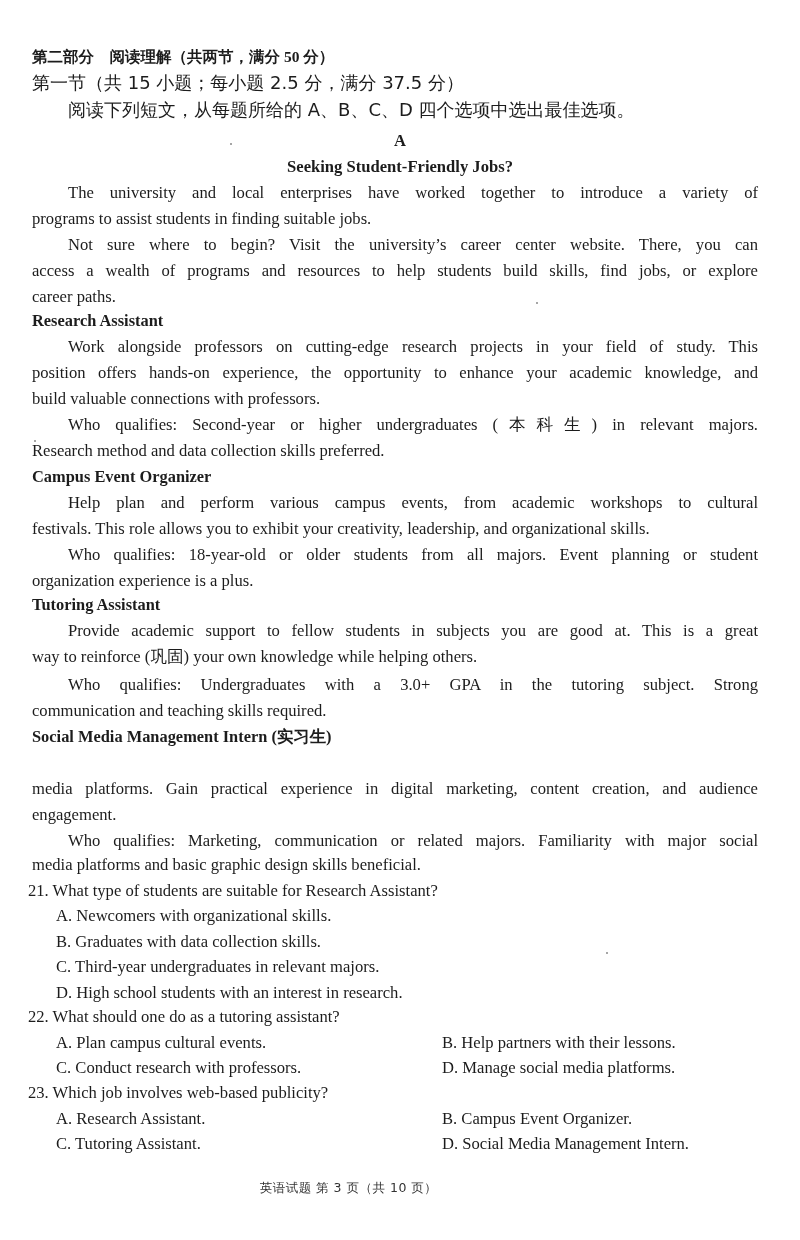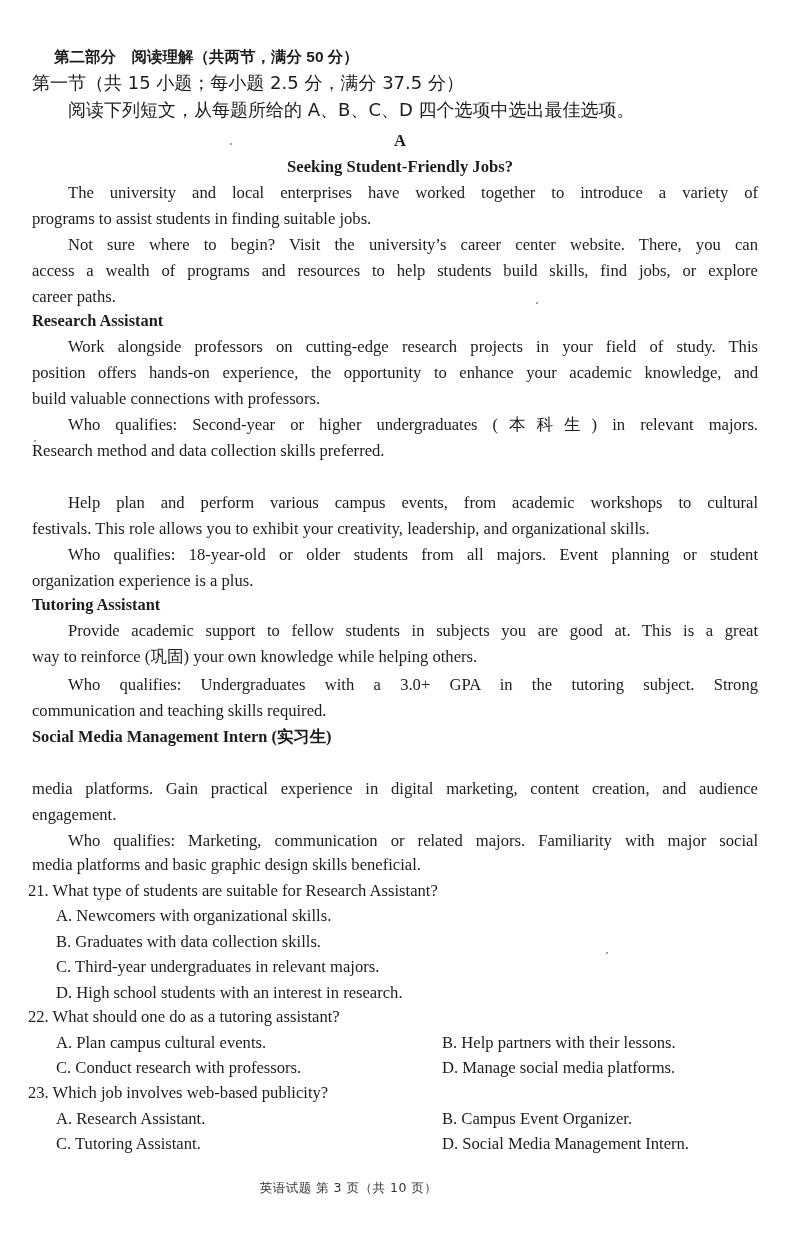--- a/index.html
+++ b/index.html
@@ -8,21 +8,21 @@
     font-family: "Liberation Serif", "DejaVu Serif", serif;
     color: #1c1c1c;
   }
   .page { position: absolute; left: 0; top: 0; width: 800px; height: 1240px; }
   .line {
     position: absolute; left: 32px; width: 726px;
     font-size: 16.6px; line-height: 26px; white-space: nowrap;
   }
   .just { text-align: justify; text-align-last: justify; white-space: normal; }
   .indent { left: 68px; width: 690px; }
-  .cn-bold { font-family: Liberation Sans, sans-serif; font-weight: bold; font-size: 15.5px; margin-left: 22px; }
+  .cn-bold { font-family: Liberation Serif, serif; font-weight: bold; font-size: 15.5px; }
   .cn { font-family: "DejaVu Sans", sans-serif; font-size: 18px; }
   .center { left: 0; width: 800px; text-align: center; }
   .bold { font-weight: bold; }
   .heading { font-weight: bold; font-size: 16.4px; }
   .opt { position: absolute; font-size: 16.6px; line-height: 26px; white-space: nowrap; }
   .opt-l { left: 56px; }
   .opt-r { left: 442px; }
   .footer { position: absolute; left: 0; width: 697px; top: 1180px; text-align: center;
             font-family: "DejaVu Sans", sans-serif; font-size: 12.5px; color: #333; letter-spacing: 0.5px; }
   .speck { position: absolute; width: 2px; height: 2px; background: #888; border-radius: 50%; }
@@ -46,20 +46,21 @@
   <div class="line just" style="top:258px;">access a wealth of programs and resources to help students build skills, find jobs, or explore</div>
   <div class="line" style="top:284px;">career paths.</div>
 
   <div class="line heading" style="top:308px;">Research Assistant</div>
   <div class="line indent just" style="top:334px;">Work alongside professors on cutting-edge research projects in your field of study. This</div>
   <div class="line just" style="top:360px;">position offers hands-on experience, the opportunity to enhance your academic knowledge, and</div>
   <div class="line" style="top:386px;">build valuable connections with professors.</div>
   <div class="line indent just" style="top:412px;">Who qualifies: Second-year or higher undergraduates (本科生) in relevant majors.</div>
   <div class="line" style="top:438px;">Research method and data collection skills preferred.</div>
 
+  <div class="line heading" style="top:464px;">Campus Event Organizer</div>
   <div class="line indent just" style="top:490px;">Help plan and perform various campus events, from academic workshops to cultural</div>
   <div class="line" style="top:516px;">festivals. This role allows you to exhibit your creativity, leadership, and organizational skills.</div>
   <div class="line indent just" style="top:542px;">Who qualifies: 18-year-old or older students from all majors. Event planning or student</div>
   <div class="line" style="top:568px;">organization experience is a plus.</div>
 
   <div class="line heading" style="top:592px;">Tutoring Assistant</div>
   <div class="line indent just" style="top:618px;">Provide academic support to fellow students in subjects you are good at. This is a great</div>
   <div class="line" style="top:644px;">way to reinforce (巩固) your own knowledge while helping others.</div>
   <div class="line indent just" style="top:672px;">Who qualifies: Undergraduates with a 3.0+ GPA in the tutoring subject. Strong</div>
   <div class="line" style="top:698px;">communication and teaching skills required.</div>

